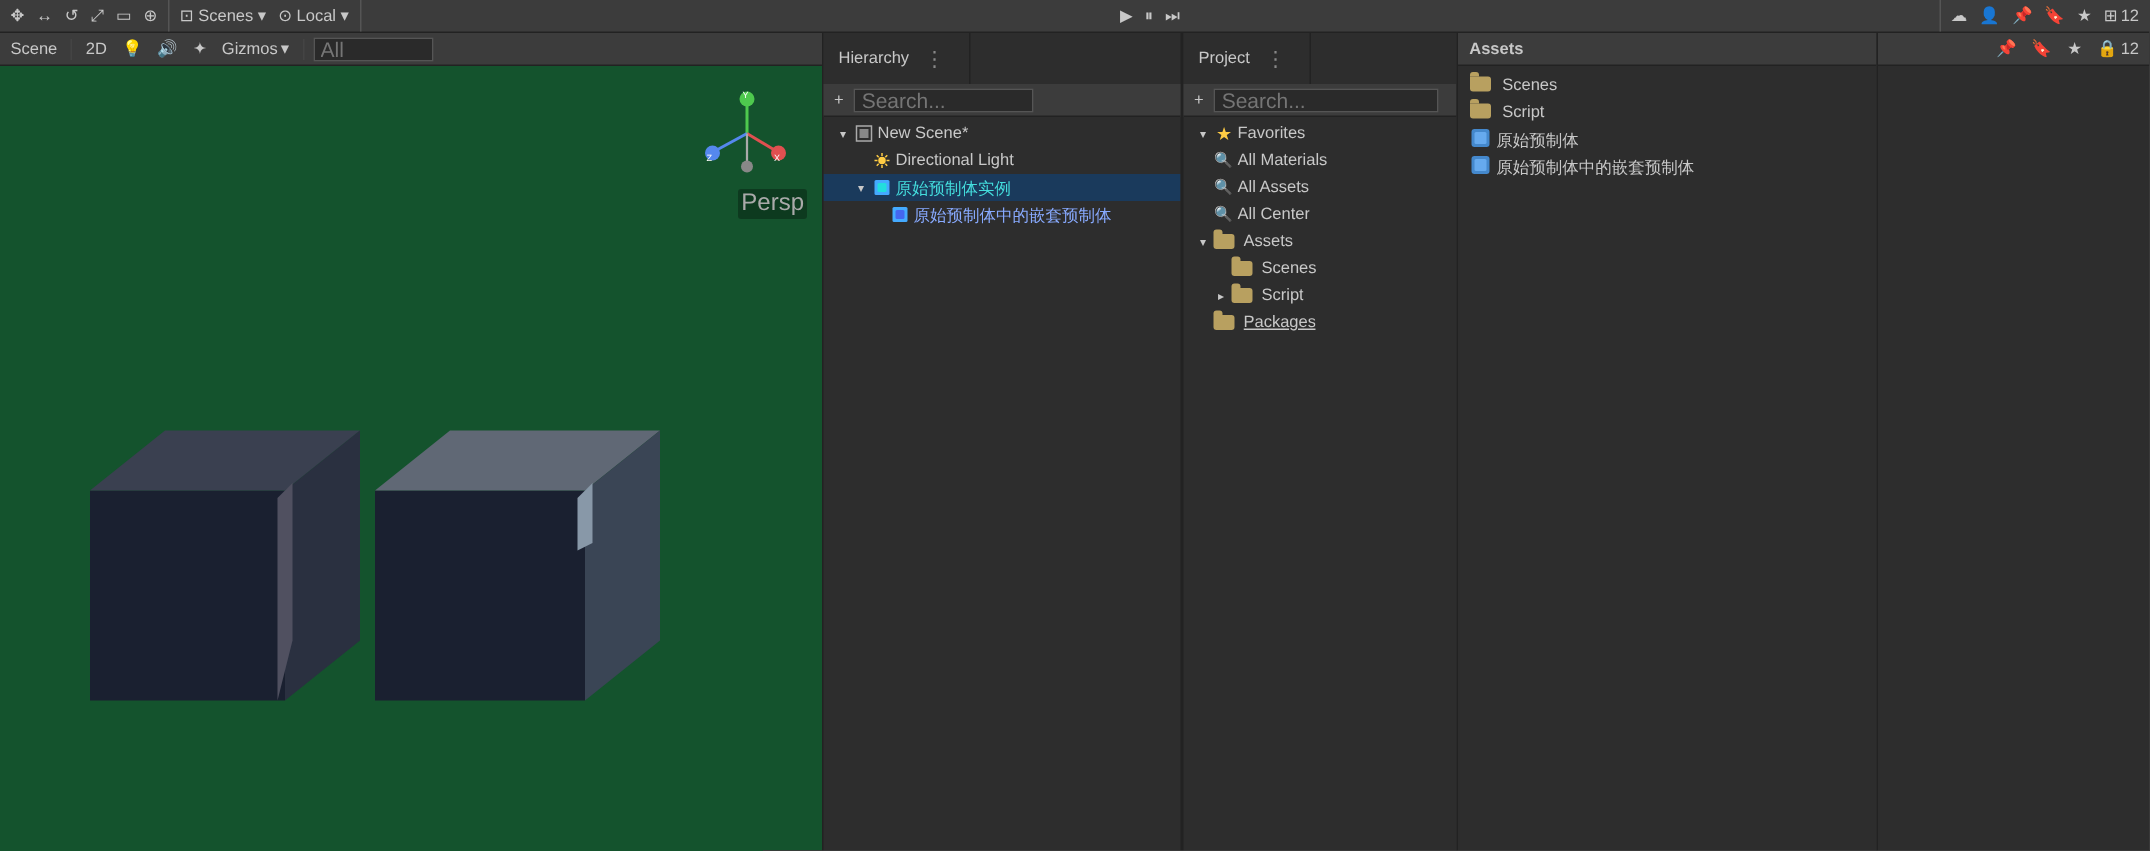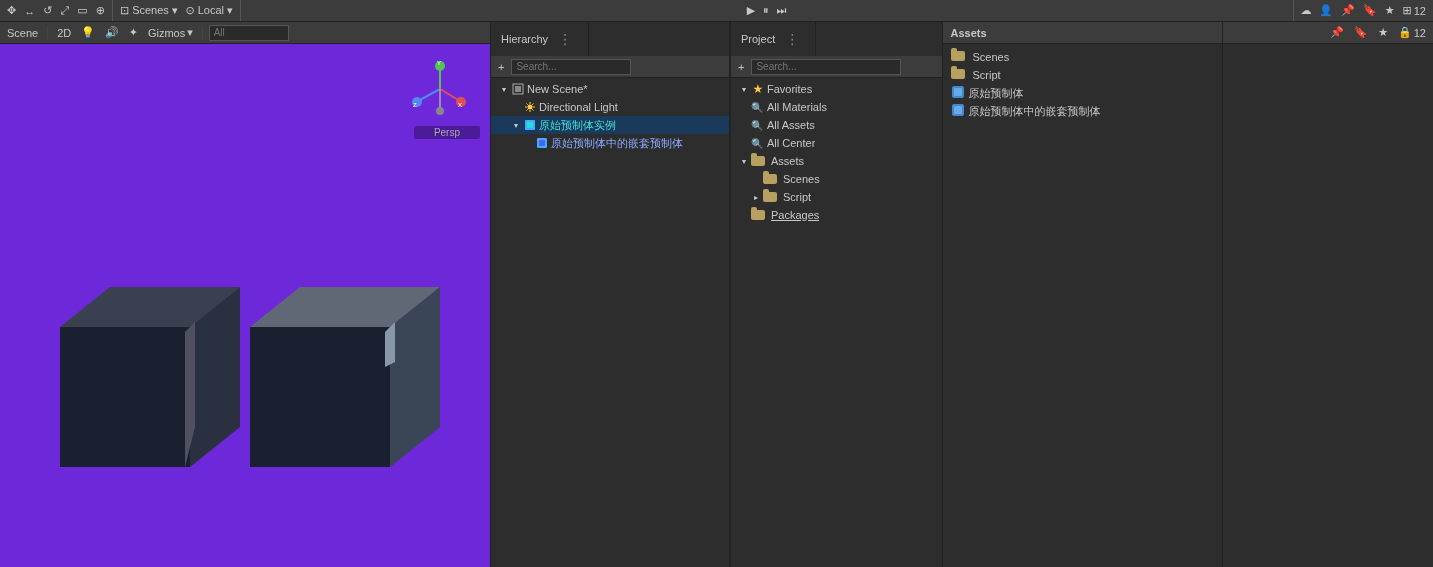--- a/index.html
+++ b/index.html
@@ -45,37 +45,37 @@
       font-size: 11px;
       display: flex;
       align-items: center;
       gap: 2px;
     }
     .search-box {
       background: #2a2a2a;
       border: 1px solid #555;
       color: #c8c8c8;
       padding: 1px 4px;
-      font-size: 10px;
+      font-size: 14px;
       height: 16px;
       width: 80px;
     }
 
     
     .main-content {
       display: flex;
       flex: 1;
       overflow: hidden;
     }
 
     
     .scene-view {
-      width: 490px;
-      flex-shrink: 0;
-      background: #6d28d9;
+      width: 548px;
+      flex-shrink: 0;
+      background: #14532d;
       position: relative;
       overflow: hidden;
     }
 
     .scene-toolbar {
       height: 22px;
       background: #3c3c3c;
       display: flex;
       align-items: center;
       padding: 0 4px;
@@ -363,21 +363,21 @@
 
           <line x1="30" y1="30" x2="30" y2="50" stroke="#aaa" stroke-width="1.5"></line>
           <circle cx="30" cy="52" r="4" fill="#888"></circle>
 
           <text x="27" y="6" fill="white" font-size="6" font-family="Arial">Y</text>
           <text x="48" y="48" fill="white" font-size="6" font-family="Arial">X</text>
           <text x="3" y="48" fill="white" font-size="6" font-family="Arial">Z</text>
         </svg>
       </div>
 
-      <div style="position:absolute; top:82px; right:10px; font-size:10px; color:#aaa; background:rgba(0,0,0,0.3); padding:1px 20px; border-radius:2px;">Persp</div>
+      <div style="position:absolute; top:82px; right:10px; font-size:16px; color:#aaa; background:rgba(0,0,0,0.3); padding:1px 2px; border-radius:2px;">Persp</div>
 
       <svg style="position:absolute; bottom:80px; left:30px;" width="430" height="240" viewBox="0 0 430 240">
 
         <polygon points="30,220 30,80 160,80 160,220" fill="#1a2030"></polygon>
 
         <polygon points="30,80 80,40 210,40 160,80" fill="#3a4050"></polygon>
 
         <polygon points="160,80 210,40 210,180 160,220" fill="#2a3040"></polygon>
 
         <polygon points="155,85 165,75 165,180 155,220" fill="#505060"></polygon>

